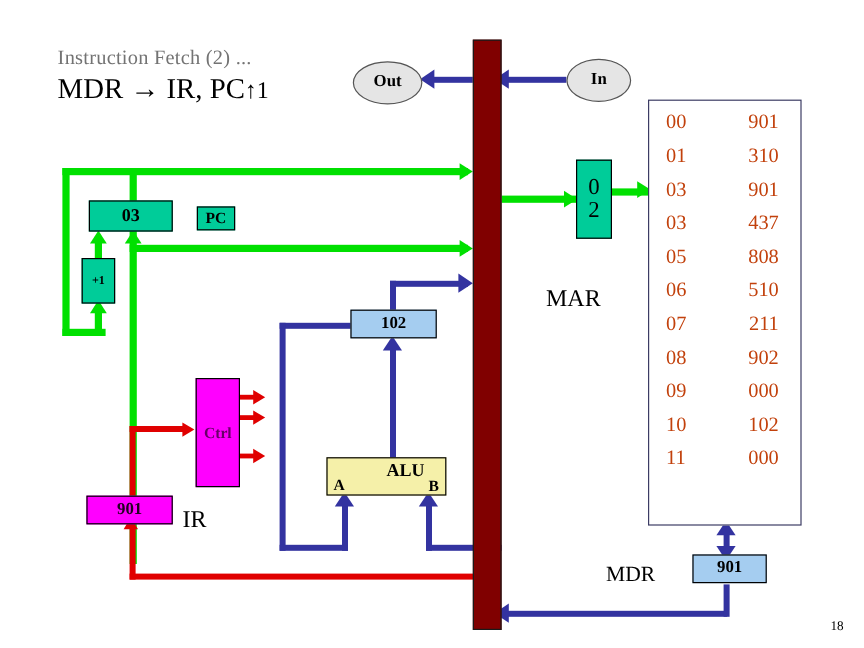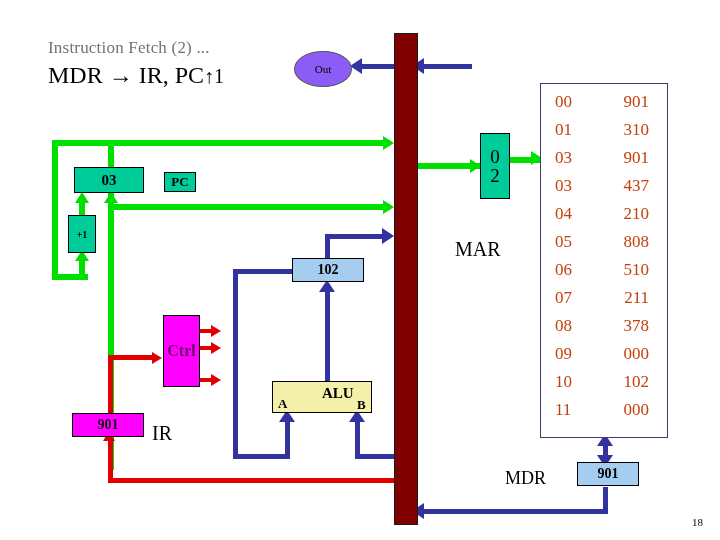--- a/index.html
+++ b/index.html
@@ -39,28 +39,28 @@
   #bus-bar {
     left: 394px; top: 33px;
     width: 24px; height: 492px;
     background: #800000;
     border: 1px solid #1a1a1a;
     box-sizing: border-box;
   }
 
   
   .port-ellipse {
-    background: #8b5cf6;
+    background: #e5e5e5;
     border: 1px solid #555555;
     border-radius: 50%;
     display: flex;
     align-items: center;
     justify-content: center;
-    font-size: 11px;
-    font-weight: normal;
+    font-size: 14px;
+    font-weight: bold;
     color: #000000;
     box-sizing: border-box;
   }
   #out-ellipse { left: 294px; top: 51px; width: 58px; height: 36px; }
   #in-ellipse  { left: 472px; top: 49px; width: 54px; height: 36px; }
 
   
   .boxlabel {
     border: 1px solid #000000;
     display: flex;
@@ -98,22 +98,22 @@
   #mar-box span { display:block; }
   #mar-label {
     left: 455px; top: 238px;
     font-size: 20px; color: #000000;
   }
   #acc-box {
     left: 292px; top: 258px; width: 72px; height: 24px;
     font-size: 14px; font-weight: bold;
   }
   #ctrl-box {
-    left: 163px; top: 315px; width: 37px; height: 72px;
-    font-size: 16px; font-weight: bold; color: #660066;
+    left: 163px; top: 315px; width: 37px; height: 91px;
+    font-size: 13px; font-weight: bold; color: #660066;
   }
   #ir-value {
     left: 72px; top: 413px; width: 72px; height: 24px;
     font-size: 14px; font-weight: bold; color: #220022;
   }
   #ir-label {
     left: 152px; top: 422px;
     font-size: 20px; color: #000000;
   }
   #alu-box {
@@ -255,20 +255,21 @@
   <div class="wire r abs" style="left:200px; top:329px; width:14px; height:4px;"></div>
   <div class="arrow arrow-r-r abs" style="left:211px; top:325px;"></div>
   <div class="wire r abs" style="left:200px; top:346px; width:14px; height:4px;"></div>
   <div class="arrow arrow-r-r abs" style="left:211px; top:342px;"></div>
   <div class="wire r abs" style="left:200px; top:378px; width:14px; height:4px;"></div>
   <div class="arrow arrow-r-r abs" style="left:211px; top:374px;"></div>
 
   <div class="abs" id="bus-bar"></div>
 
   <div class="abs port-ellipse" id="out-ellipse">Out</div>
+  <div class="abs port-ellipse" id="in-ellipse">In</div>
 
   <div class="abs boxlabel green-box" id="pc-value">03</div>
   <div class="abs" id="pc-label">PC</div>
   <div class="abs boxlabel green-box" id="incr-box">+1</div>
 
   <div class="abs boxlabel green-box" id="mar-box">
     <span>0</span>
     <span>2</span>
   </div>
   <div class="abs" id="mar-label">MAR</div>
@@ -302,38 +303,34 @@
           </tr>
           <tr>
             <td class="addr">03</td>
             <td class="val">901</td>
           </tr>
           <tr>
             <td class="addr">03</td>
             <td class="val">437</td>
           </tr>
           <tr>
-            <td class="addr">04</td>
-            <td class="val">210</td>
-          </tr>
-          <tr>
             <td class="addr">05</td>
             <td class="val">808</td>
           </tr>
           <tr>
             <td class="addr">06</td>
             <td class="val">510</td>
           </tr>
           <tr>
             <td class="addr">07</td>
             <td class="val">211</td>
           </tr>
           <tr>
             <td class="addr">08</td>
-            <td class="val">378</td>
+            <td class="val">902</td>
           </tr>
           <tr>
             <td class="addr">09</td>
             <td class="val">000</td>
           </tr>
           <tr>
             <td class="addr">10</td>
             <td class="val">102</td>
           </tr>
           <tr>

